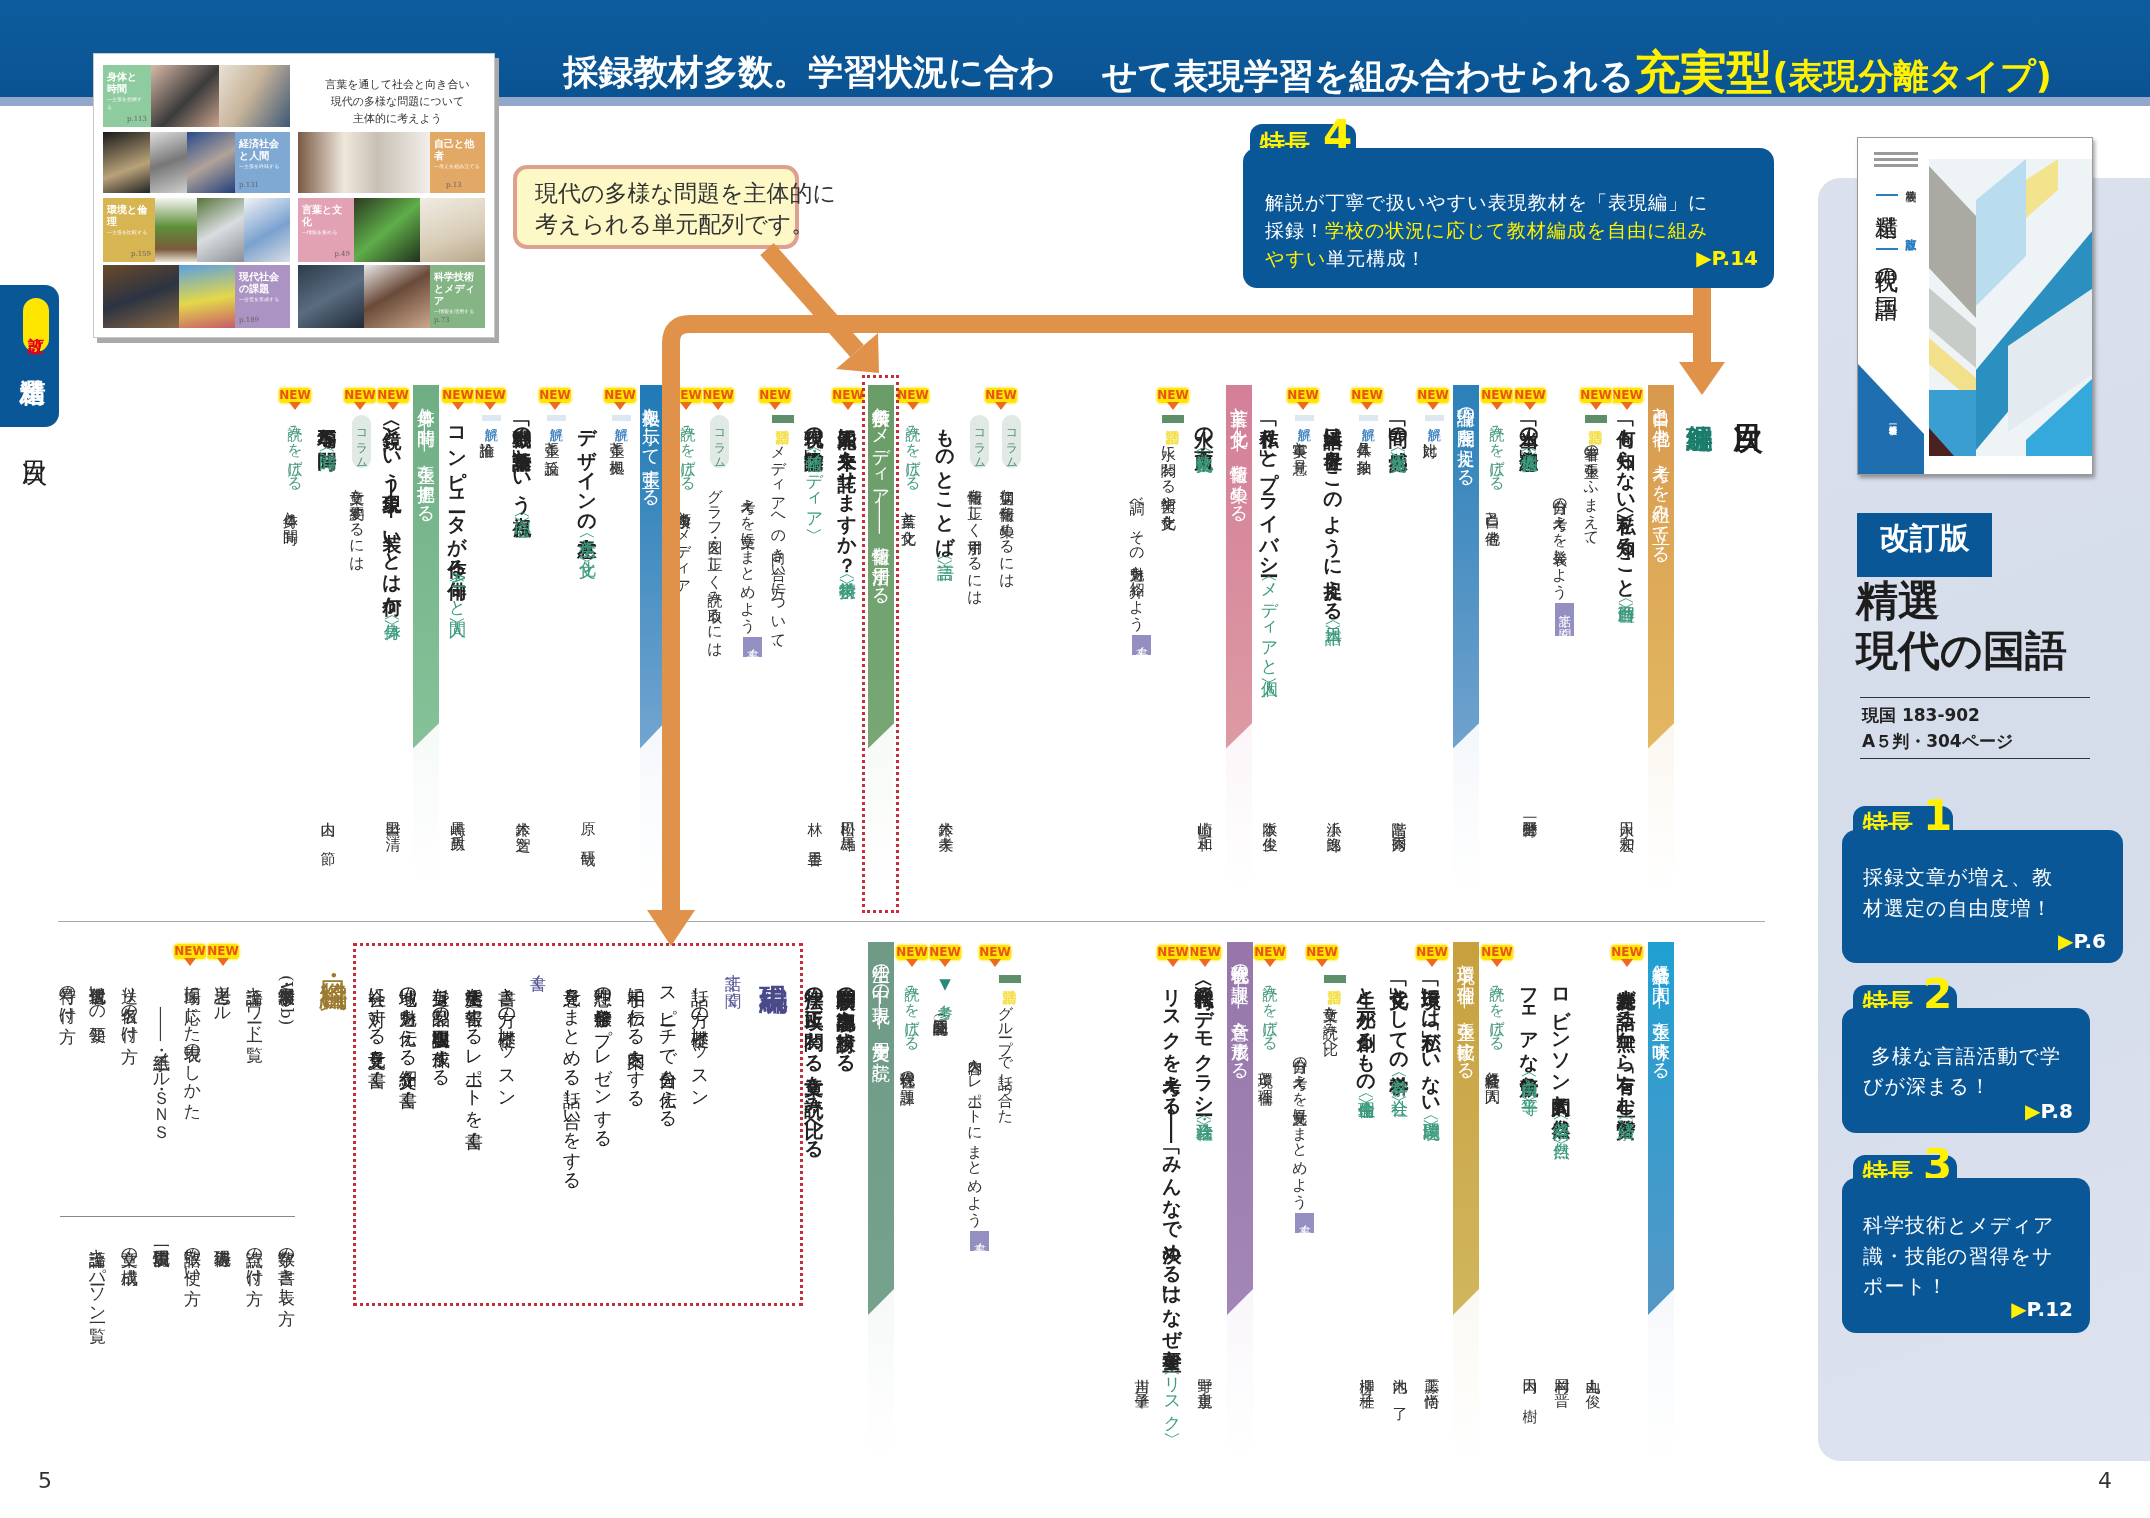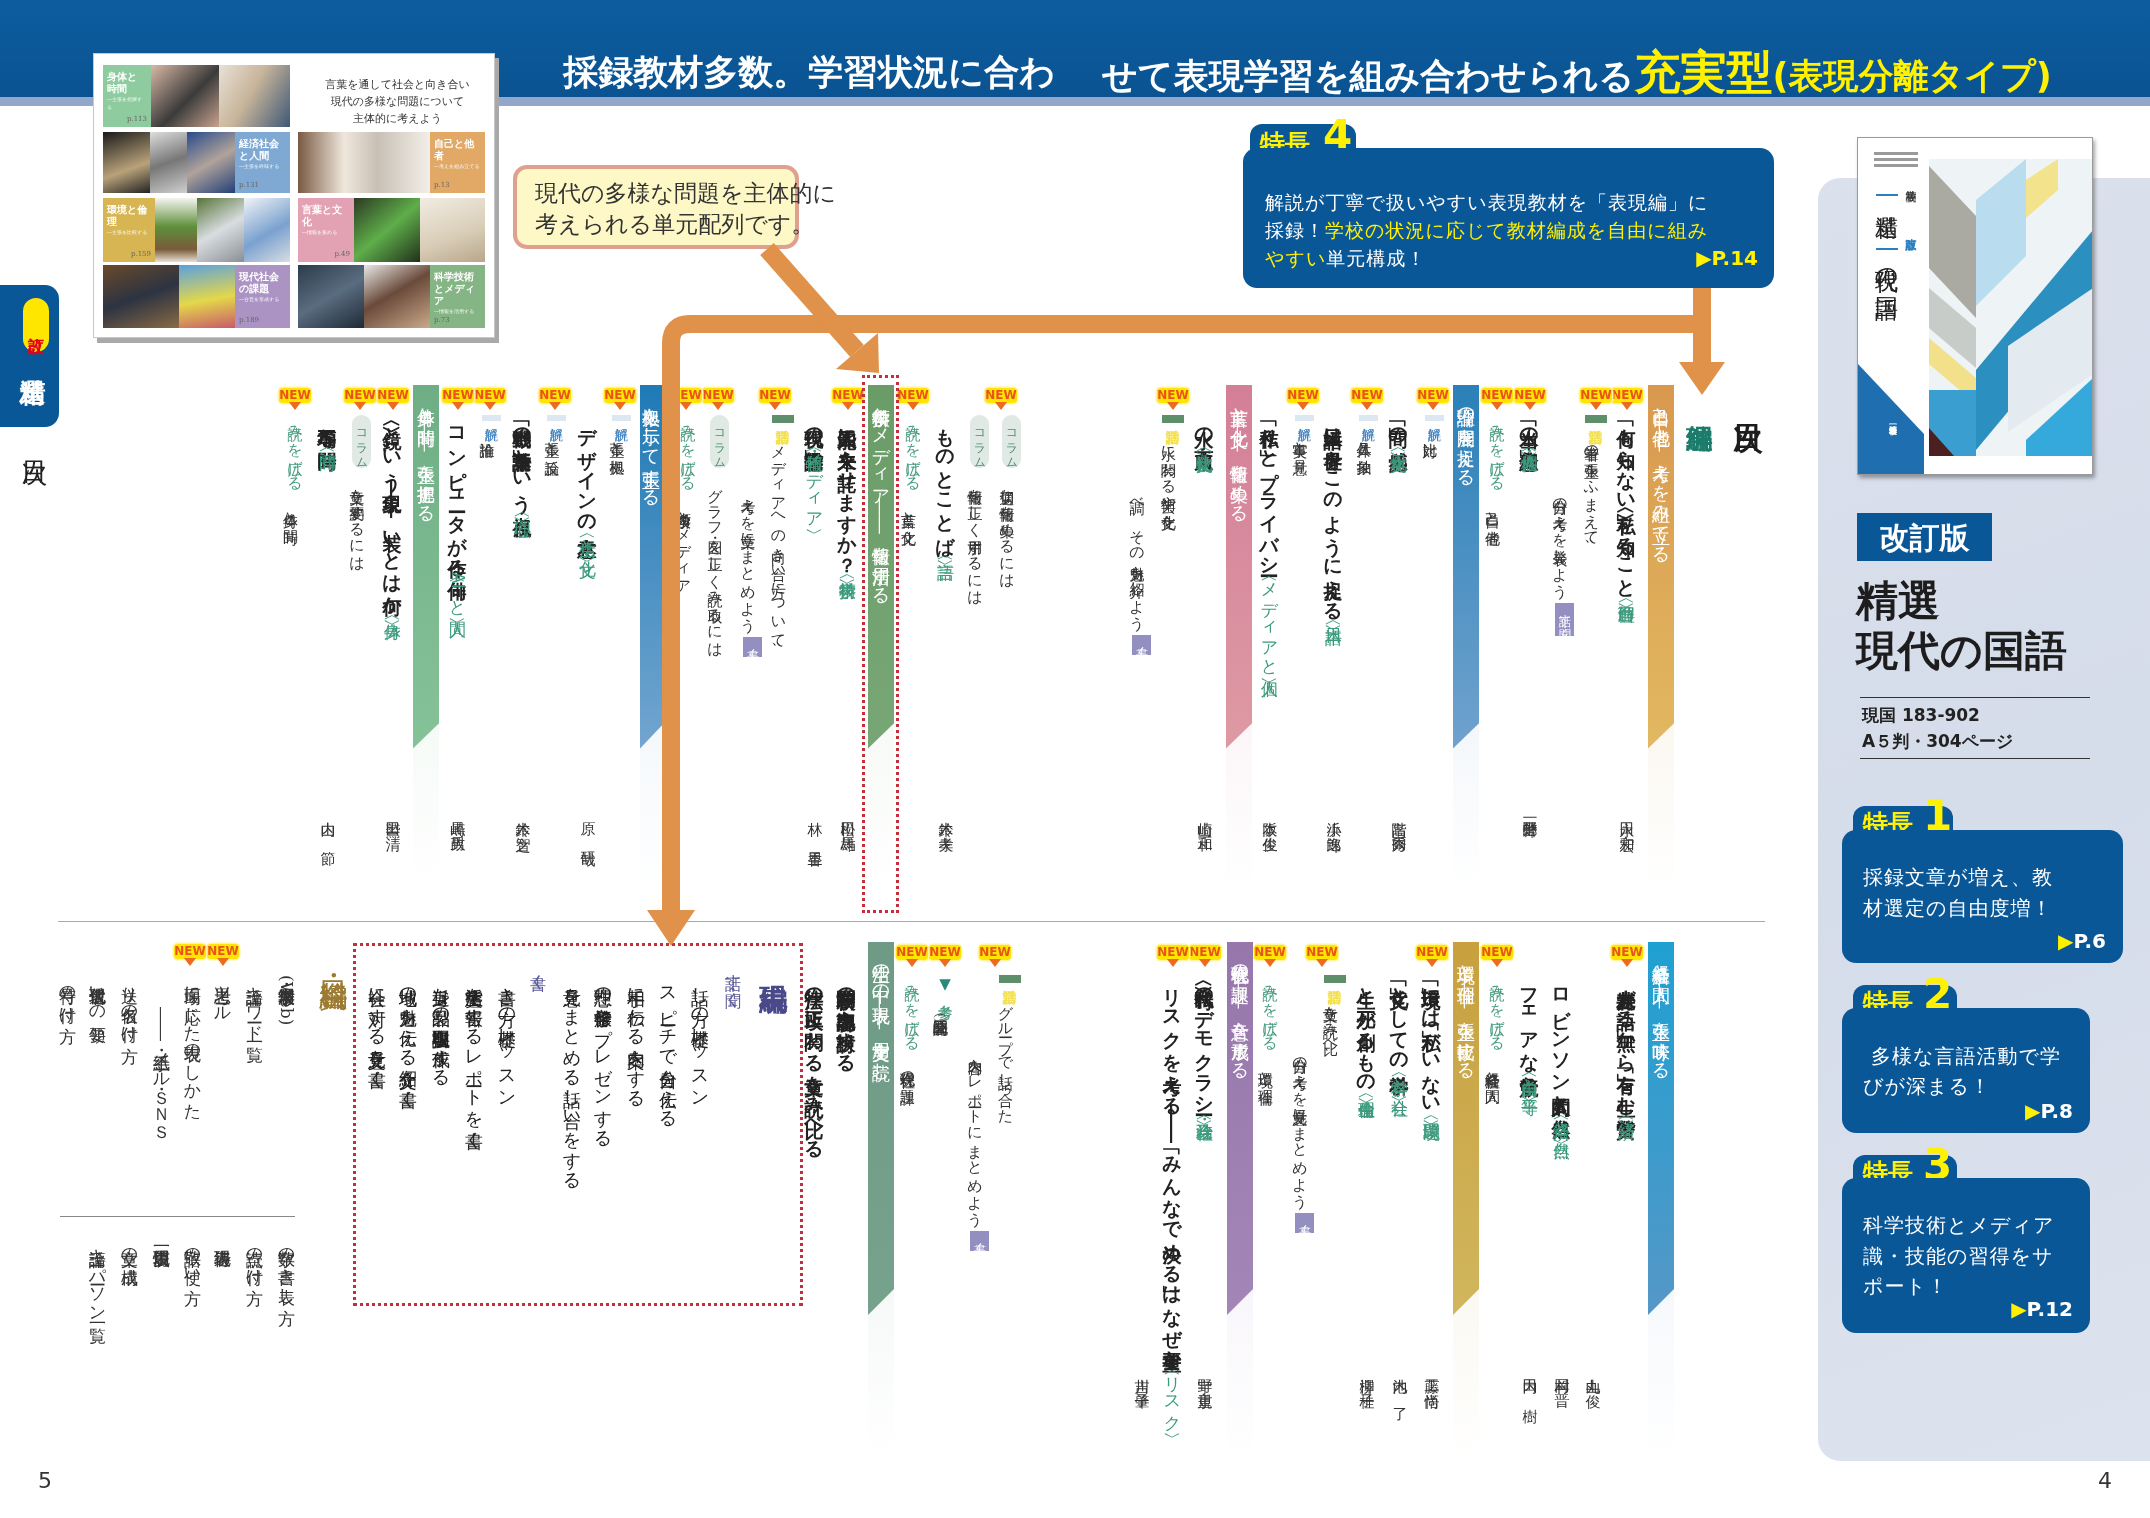--- a/index.html
+++ b/index.html
@@ -45,21 +45,21 @@
 .flink{position:absolute;right:16px;font-weight:bold;font-size:20px;line-height:28px;white-space:nowrap;}
 .flink .arw{color:#fff100;}
 .flink .pg{color:#fff;}
 
 
 .cover{position:absolute;left:1857px;top:137px;width:236px;height:338px;background:#fff;border:1px solid #9a9a9a;box-shadow:2px 3px 4px rgba(0,0,0,.35);z-index:3;overflow:hidden;}
 .cv{position:absolute;writing-mode:vertical-rl;white-space:nowrap;}
 
 
 .sidebar{position:absolute;left:1818px;top:178px;width:332px;height:1283px;background:linear-gradient(160deg,#dbe1ec 0%,#d5dcea 50%,#dde3ee 100%);border-radius:22px 0 0 22px;}
-.edition{position:absolute;left:1857px;top:513px;width:135px;height:48px;background:#0a5797;color:#fff;font-weight:bold;font-size:30px;line-height:50px;text-align:center;}
+.edition{position:absolute;left:1857px;top:513px;width:135px;height:64px;background:#0a5797;color:#fff;font-weight:bold;font-size:30px;line-height:50px;text-align:center;}
 .sb-title{position:absolute;left:1856px;font-weight:bold;font-size:42px;line-height:48px;color:#1d1d1d;white-space:nowrap;}
 .sb-rule{position:absolute;left:1860px;width:230px;height:1px;background:#333;}
 .sb-meta{position:absolute;left:1862px;font-weight:bold;font-size:17px;line-height:24px;color:#222;white-space:nowrap;}
 
 
 .v{position:absolute;writing-mode:vertical-rl;white-space:nowrap;line-height:22px;width:22px;}
 .ttl{font-family:"DejaVu Serif",serif;font-weight:bold;font-size:19px;color:#222;}
 .gen{font-size:17px;color:#3c9a7e;padding-top:5px;}
 .dsc{font-size:15px;color:#333;}
 .tag{display:inline-block;writing-mode:vertical-rl;text-align:center;vertical-align:middle;}
@@ -137,21 +137,21 @@
       <span class="cp-sub">―主張を吟味する</span>
       <span class="cp-page" style="left:4px;">p.131</span>
     </div>
   </div>
 
   <div class="cp" style="left:204px;top:78px;width:187px;height:61px;background:#f1d6b4;">
     <div class="cp-photo" style="left:0;width:132px;background:linear-gradient(90deg,#7a5a44,#efe7dc 35%,#c8c0b4 60%,#f2eee8);"></div>
     <div class="cp-label" style="left:132px;width:55px;background:#e2a866;">
       <span class="cp-title">自己と他者</span>
       <span class="cp-sub">―考えを組み立てる</span>
-      <span class="cp-page" style="left:4px;">p.13</span>
+      <span class="cp-page" style="left:16px;">p.13</span>
     </div>
   </div>
 
   <div class="cp" style="left:9px;top:144px;width:187px;height:64px;background:#eadc9f;">
     <div class="cp-photo" style="left:52px;width:42px;background:linear-gradient(180deg,#f4f4f0,#5e8f3a 45%,#7a5a3a 80%,#e9e1d4);"></div>
     <div class="cp-photo" style="left:94px;width:47px;background:linear-gradient(150deg,#58743a,#d9dde0 50%,#8a8f95);"></div>
     <div class="cp-photo" style="left:141px;width:46px;background:linear-gradient(150deg,#f1f3f6,#7aa1cf 55%,#d9dde3);"></div>
     <div class="cp-label" style="left:0;width:52px;background:#d7b552;">
       <span class="cp-title">環境と倫理</span>
       <span class="cp-sub">―主張を比較する</span>

